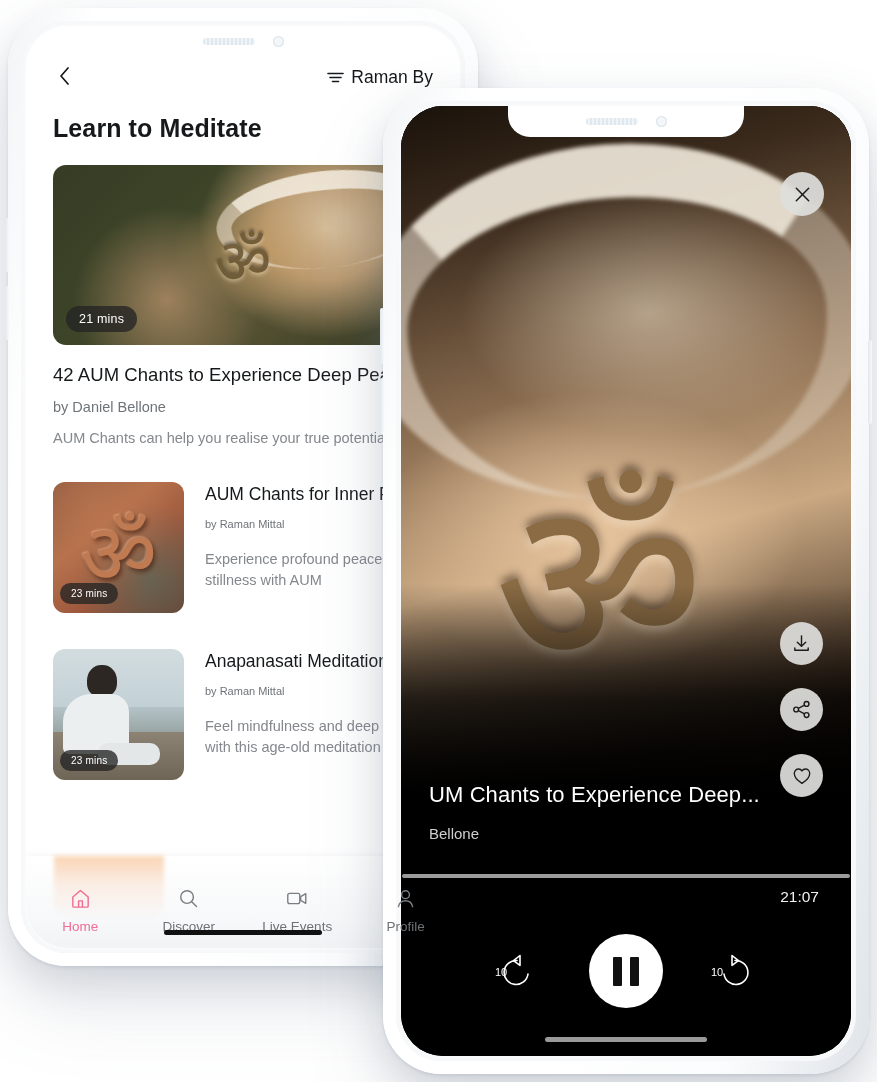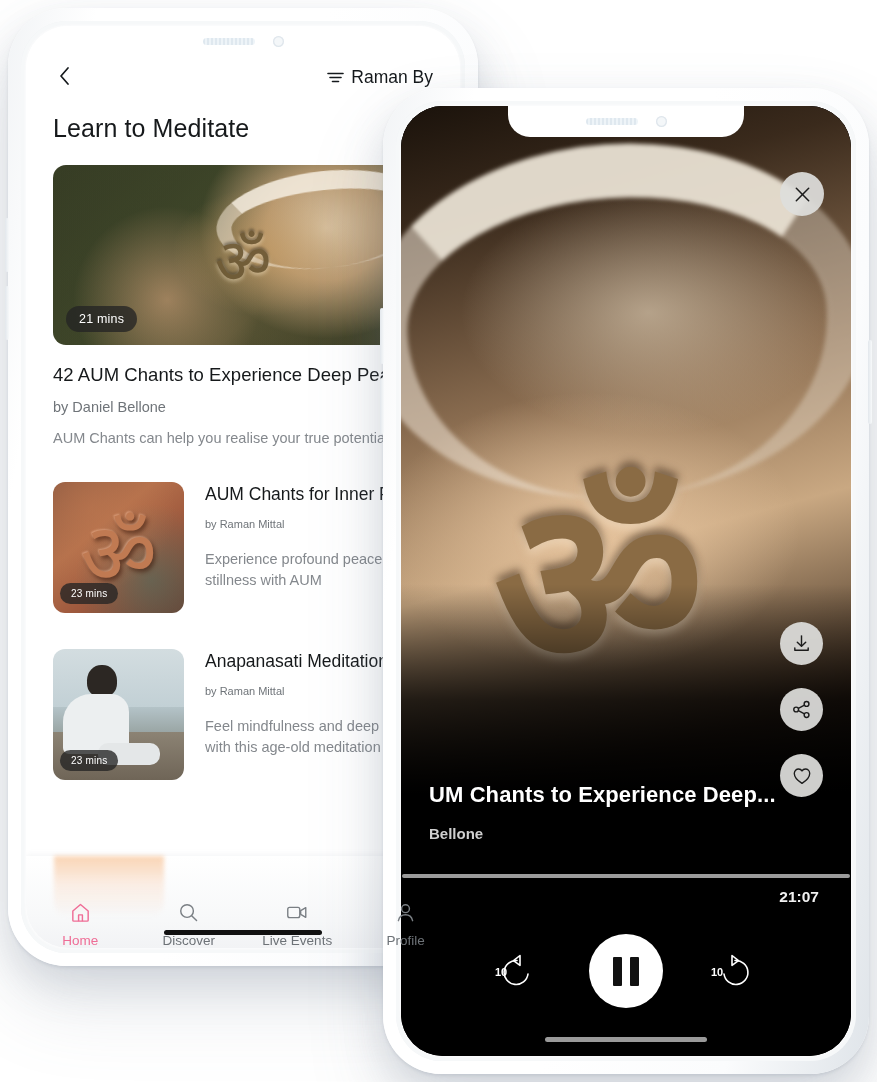--- a/index.html
+++ b/index.html
@@ -111,20 +111,21 @@
     display: flex; align-items: center; gap: 7px;
     font-size: 17.5px; color: #15191c; cursor: pointer;
   }
 
   .page-title {
     flex: none;
     padding: 18px 27px 0 27px;
     font-size: 25px;
     color: #16191b;
     letter-spacing: 0.1px;
+    font-weight: bold;
   }
 
   .scroll-area {
     flex: 1;
     overflow: hidden;
     padding: 0 27px;
     box-sizing: border-box;
   }
 
   
@@ -229,21 +230,21 @@
   .row-title { font-size: 17.5px; color: #16191b; }
   .row-author { margin-top: 13px; font-size: 11px; color: #6f7479; }
   .row-desc { margin-top: 19px; font-size: 14.5px; color: #84888d; line-height: 1.45; }
 
   
   .tabbar {
     flex: none;
     height: 92px;
     position: relative;
     display: flex;
-    align-items: flex-end;
+    align-items: center;
     padding-top: 16px;
     box-sizing: border-box;
     background: linear-gradient(180deg,#ffffff 0%, #f7f8f9 70%, #f2f3f5 100%);
     box-shadow: 0 -1px 6px rgba(140,150,160,0.10);
   }
   .tab-highlight {
     position: absolute;
     left: 28px; top: 0;
     width: 110px; height: 62px;
     border-radius: 0 0 16px 16px;
@@ -468,21 +469,21 @@
     </div>
   </div>
 </div>
 
 <div class="phone" id="phone-right">
   <div class="btn-side" style="left:-3px; top:220px; width:4px; height:56px;"></div>
   <div class="btn-side" style="left:-3px; top:290px; width:4px; height:56px;"></div>
   <div class="btn-side" style="right:-3px; top:252px; width:4px; height:84px;"></div>
 
   <div class="phone-inner">
-    <div class="screen" style="background:#000;font-weight:bold;">
+    <div class="screen" style="background:#000;">
 
       <div class="player-screen">
 
         <div class="player-hero">
           <div class="hero-mala"></div>
           <div class="hero-om">ॐ</div>
           <div class="hero-fade"></div>
         </div>
 
         <div class="circle-btn" id="close-btn">

